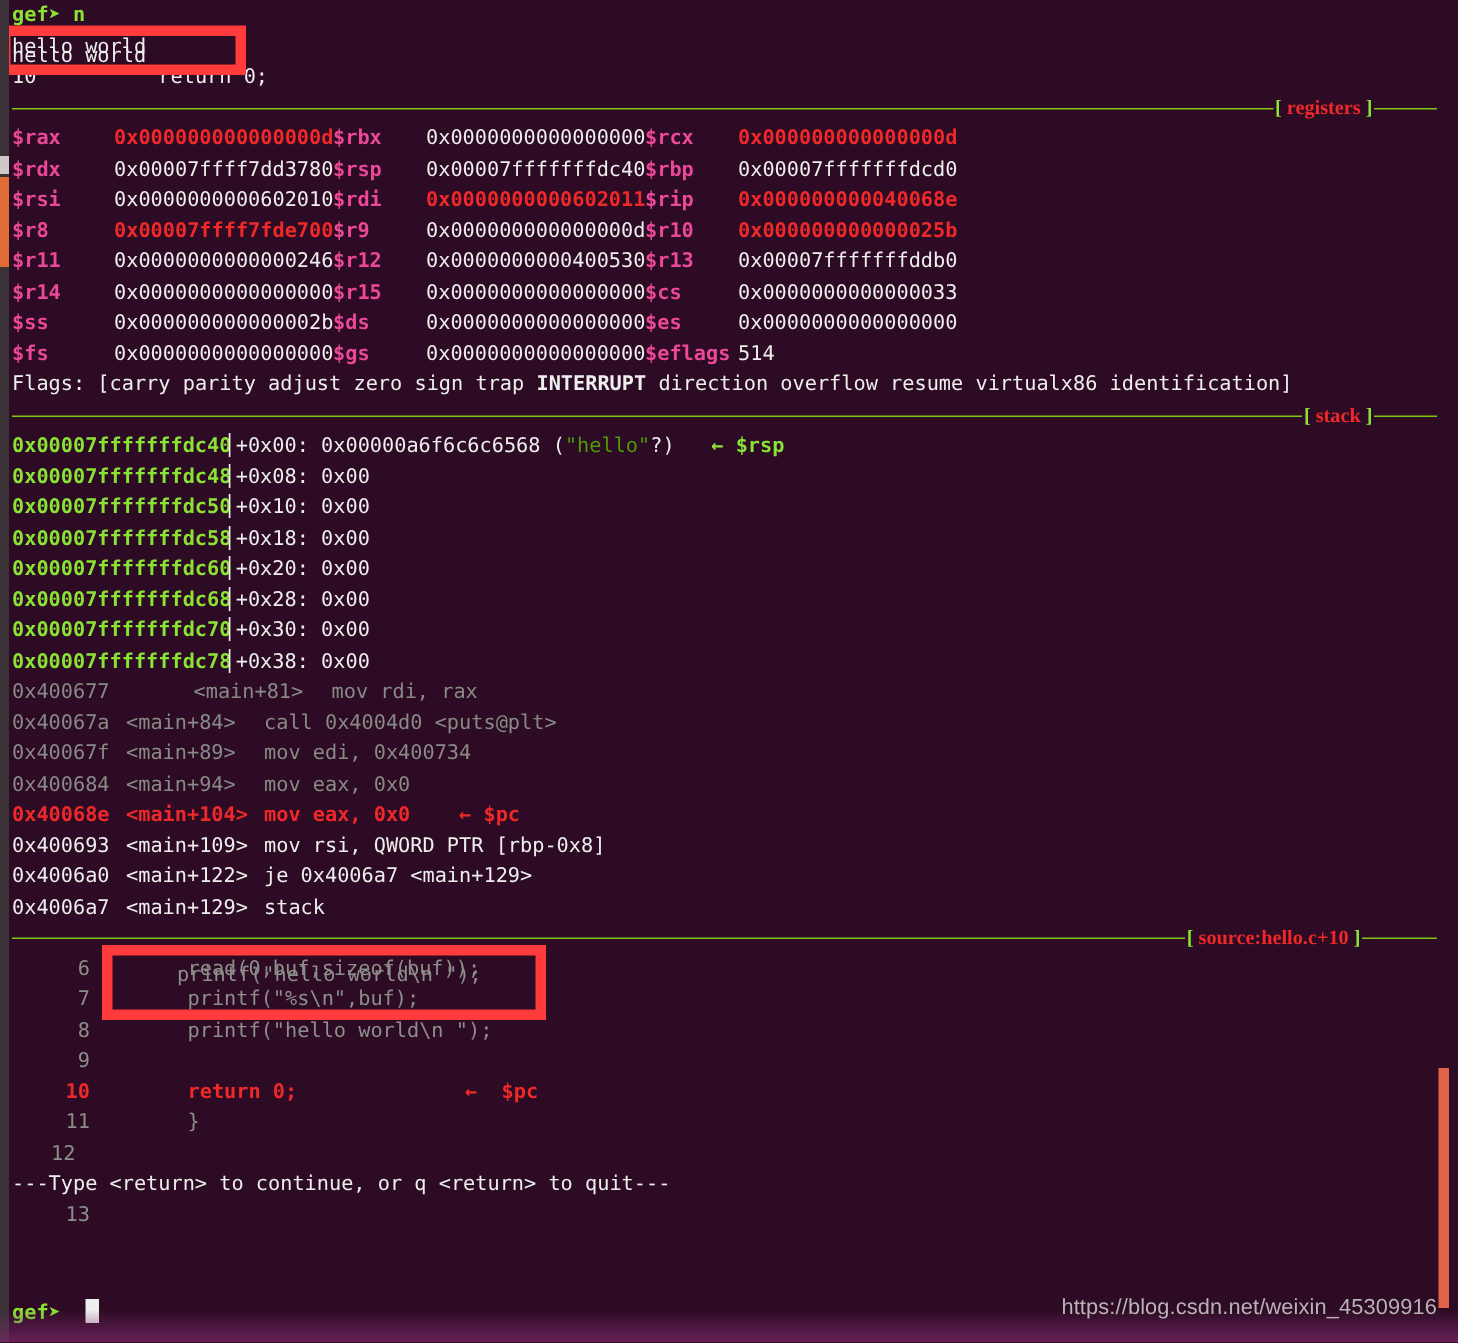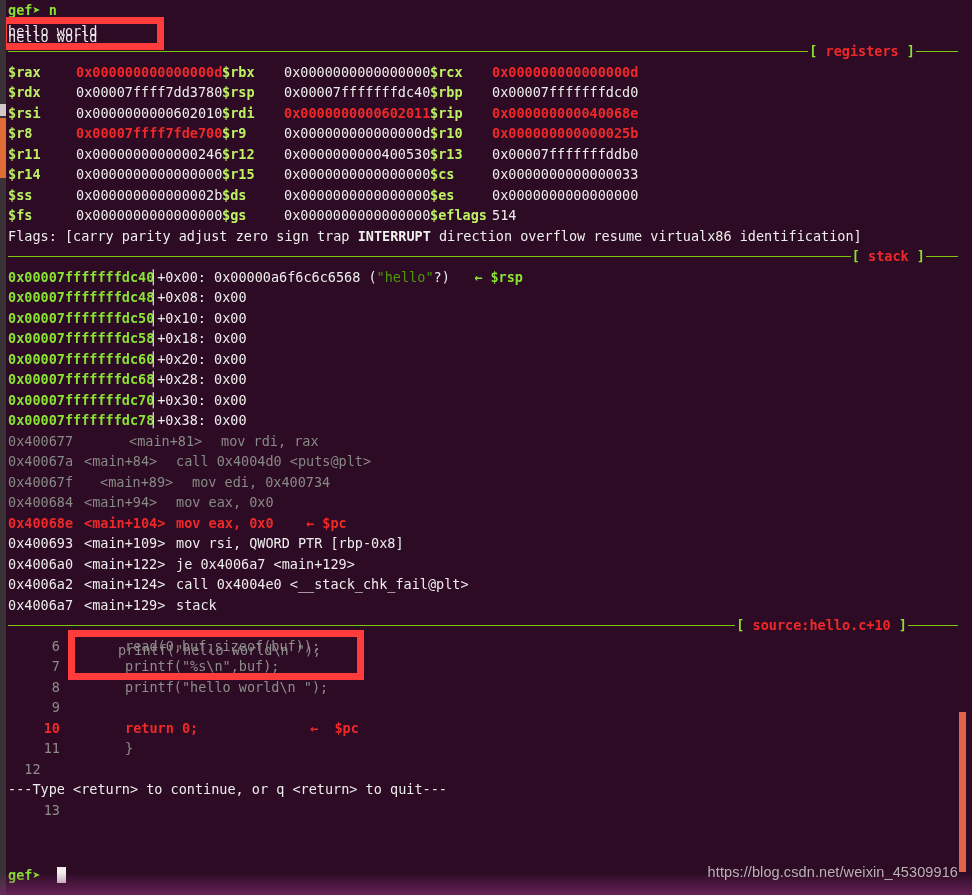--- a/index.html
+++ b/index.html
@@ -29,21 +29,21 @@
   }
   .row {
     height: 20.5px;
     white-space: pre;
     overflow: hidden;
   }
 
   
   .c-green     { color: #8ae234; }
   .c-green-d   { color: #4e9a06; }
-  .c-reg       { color: #bef264; font-weight: bold; }
+  .c-reg       { color: #ec4899; font-weight: bold; }
   .c-red       { color: #ef2929; font-weight: bold; }
   .c-white     { color: #eeeeec; }
   .c-gray      { color: #888a85; }
   .c-bold      { font-weight: bold; }
   .c-srcgray   { color: #8d8d8a; }
 
   
   .sep {
     position: relative;
     height: 20.5px;
@@ -56,20 +56,21 @@
     border-top: 1.5px solid #7fc611;
   }
   .sep .label {
     position: absolute;
     top: 0px;
     white-space: pre;
     background: #2d0b24;
     padding: 0 1px;
     color: #ef2929;
     font-weight: bold;
+    font-family: Liberation Serif, serif;
   }
   .sep .label .brk { color: #8ae234; }
   .stackrow .bar  { color: #eeeeec; }
 
   
   .hl {
     position: absolute;
     border: 7px solid #ff3b3b;
     box-sizing: border-box;
     pointer-events: none;
@@ -145,20 +146,21 @@
 <body>
 
 <div id="screen">
 
   <div id="term">
 
     <div class="row"><span class="c-green c-bold">gef➤ n</span></div>
 
     <div class="row"><span class="c-white">hello world</span></div>
 
+    <div class="row"><span class="c-white">10</span><span class="c-white">          </span><span class="c-white">return 0;</span></div>
 
     <div class="sep">
       <span class="rule"></span>
       <span class="label" style="right:42px;"><span class="brk">[ </span><span>registers</span><span class="brk"> ]</span></span>
     </div>
 
     <div id="reg-rows">
         <div class="row regrow"><span class="c-reg" style="display: inline-block; width: 68px;">$rax     </span><span class="c-red" style="display: inline-block; width: 146px;">0x000000000000000d</span><span class="c-reg" style="display: inline-block; width: 62px;">$rbx     </span><span class="c-white" style="display: inline-block; width: 146px;">0x0000000000000000</span><span class="c-reg" style="display: inline-block; width: 62px;">$rcx     </span><span class="c-red" style="display: inline-block; width: 146px;">0x000000000000000d</span></div>
         <div class="row regrow"><span class="c-reg" style="display: inline-block; width: 68px;">$rdx     </span><span class="c-white" style="display: inline-block; width: 146px;">0x00007ffff7dd3780</span><span class="c-reg" style="display: inline-block; width: 62px;">$rsp     </span><span class="c-white" style="display: inline-block; width: 146px;">0x00007fffffffdc40</span><span class="c-reg" style="display: inline-block; width: 62px;">$rbp     </span><span class="c-white" style="display: inline-block; width: 146px;">0x00007fffffffdcd0</span></div>
         <div class="row regrow"><span class="c-reg" style="display: inline-block; width: 68px;">$rsi     </span><span class="c-white" style="display: inline-block; width: 146px;">0x0000000000602010</span><span class="c-reg" style="display: inline-block; width: 62px;">$rdi     </span><span class="c-red" style="display: inline-block; width: 146px;">0x0000000000602011</span><span class="c-reg" style="display: inline-block; width: 62px;">$rip     </span><span class="c-red" style="display: inline-block; width: 146px;">0x000000000040068e</span></div>
@@ -166,60 +168,59 @@
         <div class="row regrow"><span class="c-reg" style="display: inline-block; width: 68px;">$r11     </span><span class="c-white" style="display: inline-block; width: 146px;">0x0000000000000246</span><span class="c-reg" style="display: inline-block; width: 62px;">$r12     </span><span class="c-white" style="display: inline-block; width: 146px;">0x0000000000400530</span><span class="c-reg" style="display: inline-block; width: 62px;">$r13     </span><span class="c-white" style="display: inline-block; width: 146px;">0x00007fffffffddb0</span></div>
         <div class="row regrow"><span class="c-reg" style="display: inline-block; width: 68px;">$r14     </span><span class="c-white" style="display: inline-block; width: 146px;">0x0000000000000000</span><span class="c-reg" style="display: inline-block; width: 62px;">$r15     </span><span class="c-white" style="display: inline-block; width: 146px;">0x0000000000000000</span><span class="c-reg" style="display: inline-block; width: 62px;">$cs      </span><span class="c-white" style="display: inline-block; width: 146px;">0x0000000000000033</span></div>
         <div class="row regrow"><span class="c-reg" style="display: inline-block; width: 68px;">$ss      </span><span class="c-white" style="display: inline-block; width: 146px;">0x000000000000002b</span><span class="c-reg" style="display: inline-block; width: 62px;">$ds      </span><span class="c-white" style="display: inline-block; width: 146px;">0x0000000000000000</span><span class="c-reg" style="display: inline-block; width: 62px;">$es      </span><span class="c-white" style="display: inline-block; width: 146px;">0x0000000000000000</span></div>
         <div class="row regrow"><span class="c-reg" style="display: inline-block; width: 68px;">$fs      </span><span class="c-white" style="display: inline-block; width: 146px;">0x0000000000000000</span><span class="c-reg" style="display: inline-block; width: 62px;">$gs      </span><span class="c-white" style="display: inline-block; width: 146px;">0x0000000000000000</span><span class="c-reg" style="display: inline-block; width: 62px;">$eflags  </span><span class="c-white" style="display: inline-block; width: 146px;">514</span></div>
       </div>
 
     <div class="row" id="flags-row"><span class="c-white">Flags: [</span><span class="c-white">carry</span><span class="c-white"> </span><span class="c-white">parity</span><span class="c-white"> </span><span class="c-white">adjust</span><span class="c-white"> </span><span class="c-white">zero</span><span class="c-white"> </span><span class="c-white">sign</span><span class="c-white"> </span><span class="c-white">trap</span><span class="c-white"> </span><span class="c-white c-bold">INTERRUPT</span><span class="c-white"> </span><span class="c-white">direction</span><span class="c-white"> </span><span class="c-white">overflow</span><span class="c-white"> </span><span class="c-white">resume</span><span class="c-white"> </span><span class="c-white">virtualx86</span><span class="c-white"> </span><span class="c-white">identification</span><span class="c-white">]</span></div>
 
     <div class="sep">
       <span class="rule"></span>
-      <span class="label" style="right:32px;"><span class="brk">[ </span><span>stack</span><span class="brk"> ]</span></span>
+      <span class="label" style="right:42px;"><span class="brk">[ </span><span>stack</span><span class="brk"> ]</span></span>
     </div>
 
     <div id="stack-rows">
         <div class="row stackrow"><span class="c-green c-bold" style="display: inline-block; width: 141px;">0x00007fffffffdc40</span><span class="bar">│</span><span class="c-white">+0x00: 0x00000a6f6c6c6568</span><span class="c-white"> (</span><span class="c-green-d">"hello"</span><span class="c-white">?)</span><span class="c-white">   </span><span class="c-green c-bold">← $rsp</span></div>
         <div class="row stackrow"><span class="c-green c-bold" style="display: inline-block; width: 141px;">0x00007fffffffdc48</span><span class="bar">│</span><span class="c-white">+0x08: 0x00</span></div>
         <div class="row stackrow"><span class="c-green c-bold" style="display: inline-block; width: 141px;">0x00007fffffffdc50</span><span class="bar">│</span><span class="c-white">+0x10: 0x00</span></div>
         <div class="row stackrow"><span class="c-green c-bold" style="display: inline-block; width: 141px;">0x00007fffffffdc58</span><span class="bar">│</span><span class="c-white">+0x18: 0x00</span></div>
         <div class="row stackrow"><span class="c-green c-bold" style="display: inline-block; width: 141px;">0x00007fffffffdc60</span><span class="bar">│</span><span class="c-white">+0x20: 0x00</span></div>
         <div class="row stackrow"><span class="c-green c-bold" style="display: inline-block; width: 141px;">0x00007fffffffdc68</span><span class="bar">│</span><span class="c-white">+0x28: 0x00</span></div>
         <div class="row stackrow"><span class="c-green c-bold" style="display: inline-block; width: 141px;">0x00007fffffffdc70</span><span class="bar">│</span><span class="c-white">+0x30: 0x00</span></div>
         <div class="row stackrow"><span class="c-green c-bold" style="display: inline-block; width: 141px;">0x00007fffffffdc78</span><span class="bar">│</span><span class="c-white">+0x38: 0x00</span></div>
       </div>
 
 
     <div id="code-rows">
         <div class="row"><span class="c-gray" style="display: inline-block; width: 76px;">0x400677</span><span class="c-gray" style="display: inline-block; width: 92px; margin-left: 45px;">&lt;main+81&gt;</span><span class="c-gray">mov rdi, rax</span></div>
         <div class="row"><span class="c-gray" style="display: inline-block; width: 76px;">0x40067a</span><span class="c-gray" style="display: inline-block; width: 92px;">&lt;main+84&gt;</span><span class="c-gray">call 0x4004d0 &lt;puts@plt&gt;</span></div>
-        <div class="row"><span class="c-gray" style="display: inline-block; width: 76px;">0x40067f</span><span class="c-gray" style="display: inline-block; width: 92px; margin-left: 16px;">&lt;main+89&gt;</span><span class="c-gray">mov edi, 0x400734</span></div>
+        <div class="row"><span class="c-gray" style="display: inline-block; width: 76px;">0x40067f</span><span class="c-gray" style="display: inline-block; width: 92px;">&lt;main+89&gt;</span><span class="c-gray">mov edi, 0x400734</span></div>
         <div class="row"><span class="c-gray" style="display: inline-block; width: 76px;">0x400684</span><span class="c-gray" style="display: inline-block; width: 92px;">&lt;main+94&gt;</span><span class="c-gray">mov eax, 0x0</span></div>
         <div class="row"><span class="c-red" style="display: inline-block; width: 76px;">0x40068e</span><span class="c-red" style="display: inline-block; width: 92px;">&lt;main+104&gt;</span><span class="c-red">mov eax, 0x0</span><span class="c-red">    </span><span class="c-red">← $pc</span></div>
         <div class="row"><span class="c-white" style="display: inline-block; width: 76px;">0x400693</span><span class="c-white" style="display: inline-block; width: 92px;">&lt;main+109&gt;</span><span class="c-white">mov rsi, QWORD PTR [rbp-0x8]</span></div>
         <div class="row"><span class="c-white" style="display: inline-block; width: 76px;">0x4006a0</span><span class="c-white" style="display: inline-block; width: 92px;">&lt;main+122&gt;</span><span class="c-white">je 0x4006a7 &lt;main+129&gt;</span></div>
-        <div class="row"><span class="c-white" style="display: inline-block; width: 76px;">0x4006a2</span><span class="c-white" style="display: inline-block; width: 92px;">&lt;main+124&gt;</span><span class="c-white">call 0x4004e0 &lt;__stack_chk_fail@plt&gt;</span></div>
         <div class="row"><span class="c-white" style="display: inline-block; width: 76px;">0x4006a7</span><span class="c-white" style="display: inline-block; width: 92px;">&lt;main+129&gt;</span><span class="c-white">stack</span></div>
       </div>
 
     <div class="sep">
       <span class="rule"></span>
       <span class="label" style="right:50px;"><span class="brk">[ </span><span>source:hello.c+10</span><span class="brk"> ]</span></span>
     </div>
 
     <div id="source-rows">
         <div class="row"><span class="c-srcgray" style="display: inline-block; width: 52px; text-align: right;">   6</span><span class="c-srcgray" style="display: inline-block; width: 250px; text-align: right;">        read(0,buf,sizeof(buf));</span></div>
         <div class="row"><span class="c-srcgray" style="display: inline-block; width: 52px; text-align: right;">   7</span><span class="c-srcgray" style="display: inline-block; width: 250px;">        printf("%s\n",buf);</span></div>
         <div class="row"><span class="c-srcgray" style="display: inline-block; width: 52px; text-align: right;">   8</span><span class="c-srcgray" style="display: inline-block; width: 250px;">        printf("hello world\n ");</span></div>
         <div class="row"><span class="c-srcgray" style="display: inline-block; width: 52px; text-align: right;">   9</span><span class="c-srcgray" style="display: inline-block; width: 250px;">        </span></div>
         <div class="row"><span class="c-red" style="display: inline-block; width: 52px; text-align: right;">  10</span><span class="c-red" style="display: inline-block; width: 250px;">        return 0;</span><span class="c-red">←  $pc</span></div>
         <div class="row"><span class="c-srcgray" style="display: inline-block; width: 52px; text-align: right;">  11</span><span class="c-srcgray" style="display: inline-block; width: 250px;">        }</span></div>
-        <div class="row"><span class="c-srcgray" style="display: inline-block; width: 52px; text-align: left;">  12</span><span class="c-srcgray" style="display: inline-block; width: 250px;">        </span></div>
+        <div class="row"><span class="c-srcgray" style="display: inline-block; width: 52px; text-align: center;">  12</span><span class="c-srcgray" style="display: inline-block; width: 250px;">        </span></div>
       </div>
 
     <div class="row"><span class="c-white">---Type &lt;return&gt; to continue, or q &lt;return&gt; to quit---</span></div>
 
     <div id="source-rows-after">
         <div class="row"><span class="c-srcgray" style="display: inline-block; width: 52px; text-align: right;">  13</span><span class="c-srcgray" style="display: inline-block; width: 250px;">        </span></div>
       </div>
 
   </div>
 

